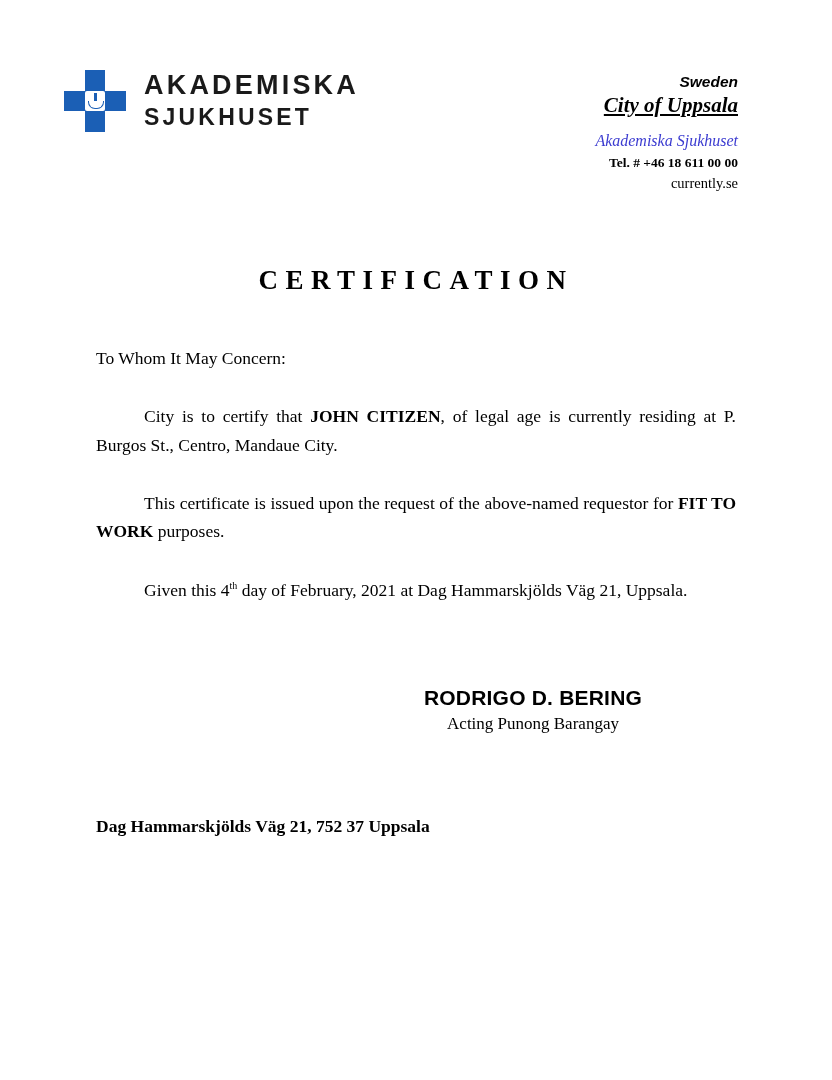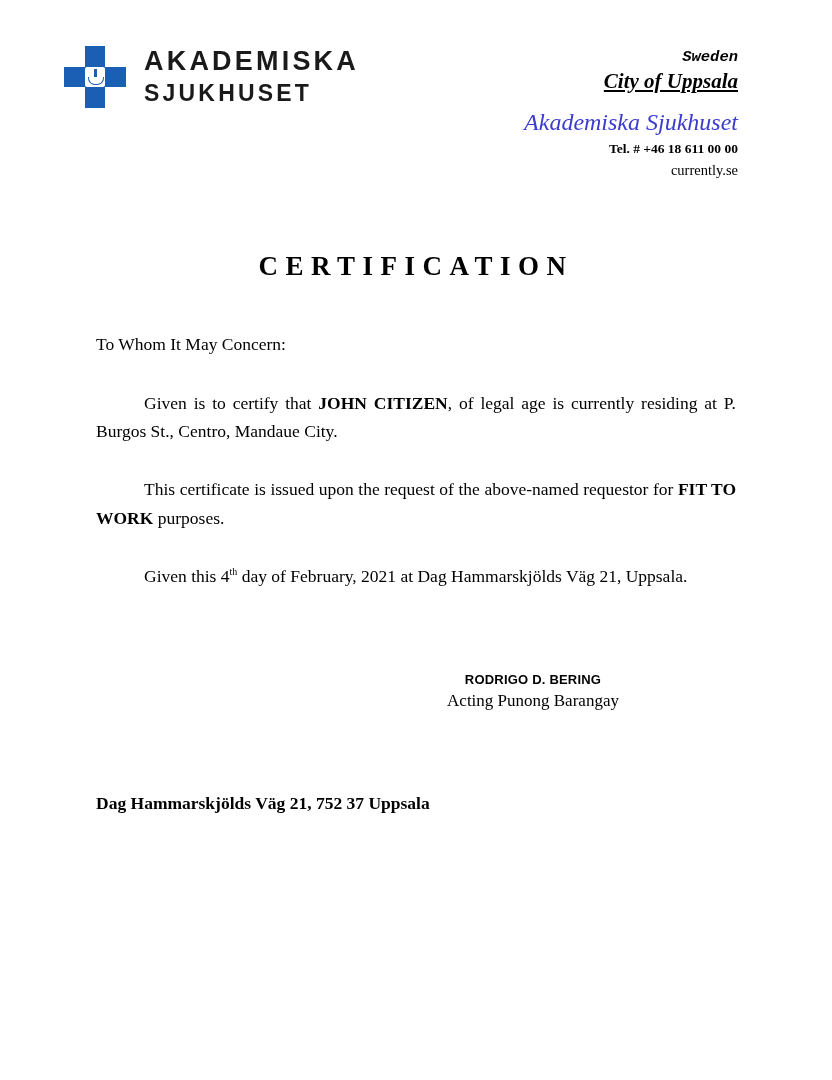--- a/index.html
+++ b/index.html
@@ -13,20 +13,21 @@
     font-family: "Liberation Serif", serif;
     color: #000000;
     position: relative;
     overflow: hidden;
   }
   .page {
     width: 832px;
     height: 780px;
     position: relative;
     box-sizing: border-box;
+    margin-top: 24px;
   }
 
   
   .header {
     display: flex;
     justify-content: space-between;
     align-items: flex-start;
     padding: 44px 94px 0 64px;
     box-sizing: border-box;
   }
@@ -96,36 +97,36 @@
   }
   .brand-line1 { font-size: 27px; }
   .brand-line2 { font-size: 23px; }
 
   .header-right {
     text-align: right;
     line-height: 1.28;
     padding-top: 4px;
   }
   .hr-country {
-    font-family: Liberation Mono, monospace;
+    font-family: Liberation Sans, sans-serif;
     font-style: italic;
     font-weight: bold;
     font-size: 15.5px;
   }
   .hr-city {
     font-family: "Liberation Serif", serif;
     font-style: italic;
     font-weight: bold;
     font-size: 21px;
     text-decoration: underline;
   }
   .hr-hospital {
     font-family: "Liberation Serif", serif;
     font-style: italic;
-    font-size: 24px;
+    font-size: 16px;
     color: #3b3bd0;
     margin-top: 12px;
   }
   .hr-tel {
     font-family: "Liberation Serif", serif;
     font-weight: bold;
     font-size: 13.5px;
     margin-top: 3px;
   }
   .hr-web {
@@ -166,21 +167,21 @@
   
   .signature {
     margin-top: 82px;
     text-align: center;
     padding-right: 96px;
     padding-left: 330px;
   }
   .sig-name {
     font-family: "Liberation Sans", sans-serif;
     font-weight: bold;
-    font-size: 13px;
+    font-size: 21px;
     letter-spacing: 0.2px;
   }
   .sig-role {
     font-family: "Liberation Serif", serif;
     font-size: 17px;
     margin-top: 4px;
   }
 
   
   .footer-address {
@@ -219,21 +220,21 @@
     </div>
 
   </div>
 
   <div class="doc-title">CERTIFICATION</div>
 
   <div class="body-block">
 
     <p class="salutation">To Whom It May Concern:</p>
 
-    <p class="para"><span>Given is to certify that </span><b>JOHN CITIZEN</b><span>, of legal age is currently residing at P. Burgos St., Centro, Mandaue City.</span></p>
+    <p class="para"><span>City is to certify that </span><b>JOHN CITIZEN</b><span>, of legal age is currently residing at P. Burgos St., Centro, Mandaue City.</span></p>
 
 
     <p class="para"><span>This certificate is issued upon the request of the above-named requestor for </span><b>FIT TO WORK</b><span> purposes.</span></p>
 
     <p class="para"><span>Given this 4</span><span class="sup">th</span><span> day of February, 2021 at Dag Hammarskjölds Väg 21, Uppsala.</span></p>
 
   </div>
 
   <div class="signature">
     <div class="sig-name">RODRIGO D. BERING</div>

